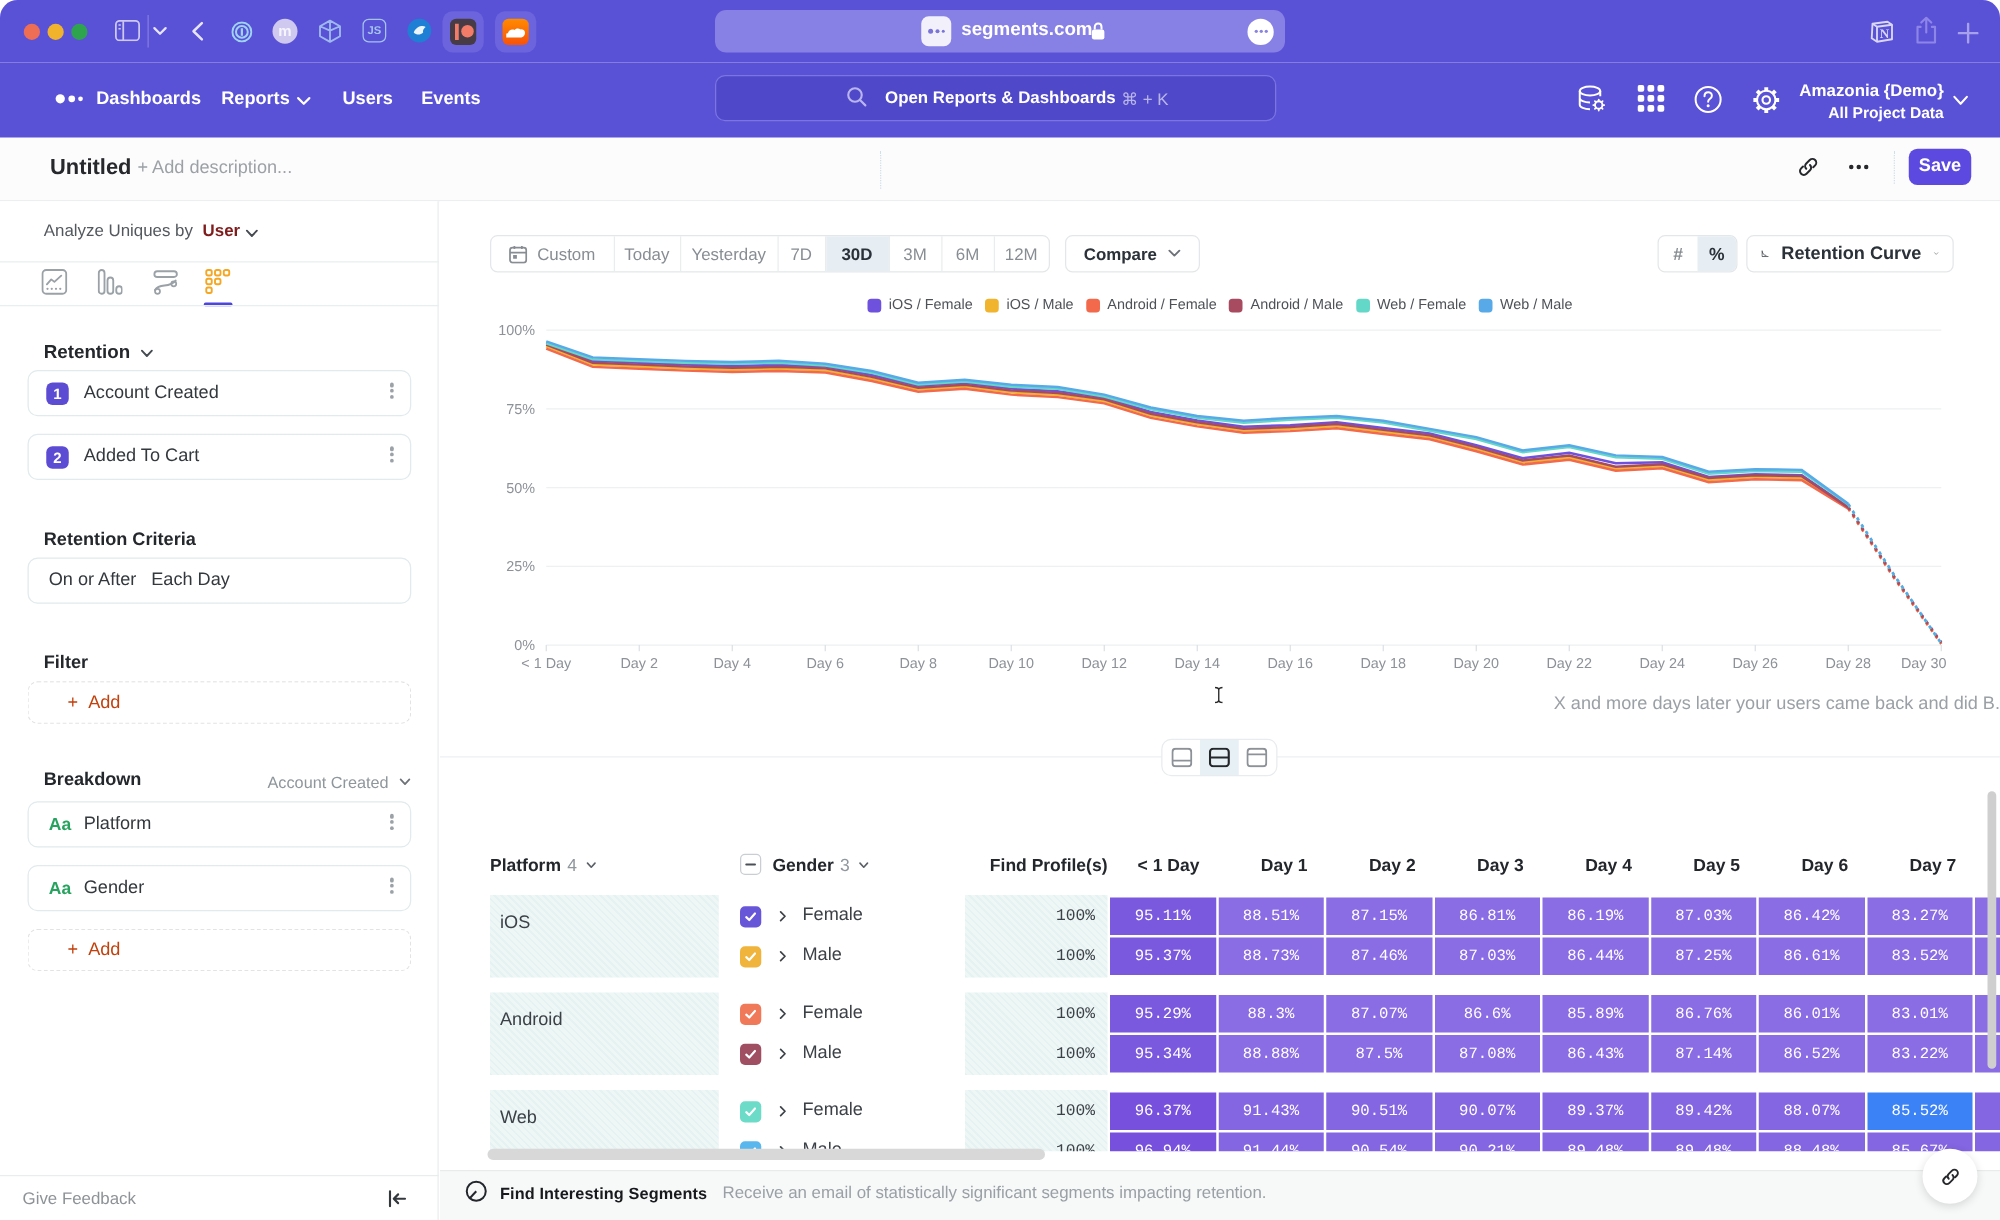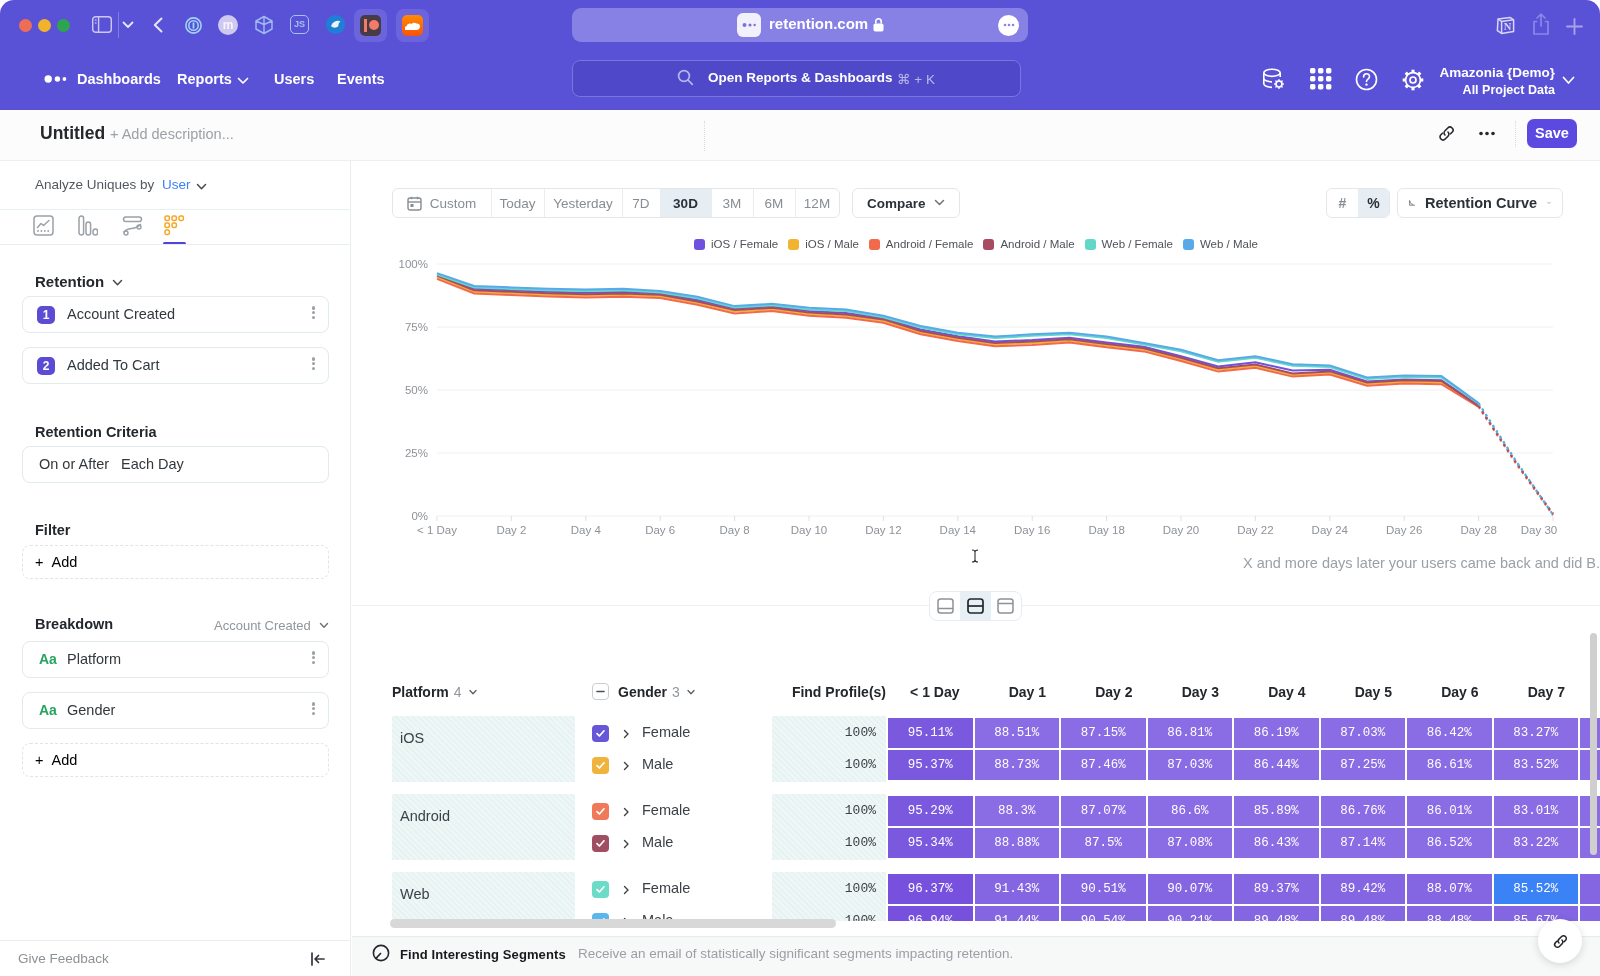--- a/index.html
+++ b/index.html
@@ -25,21 +25,21 @@
 #savebtn { left:1527px; top:9px; width:50px; height:29px; background:#5b49e0; color:#fff; border-radius:7px; font-size:14.5px; font-weight:700; text-align:center; line-height:29px; }
 
 
 #sidebar { left:0; top:161px; width:351px; height:815px; background:#fff; border-right:1px solid #eaedee; }
 .sbcard { position:absolute; left:22px; width:307px; height:37px; border:1px solid #e1eaec; border-radius:8px; background:#fff; }
 .badge { position:absolute; left:14px; top:9px; width:18px; height:18px; background:#5c4bd3; border-radius:5px; color:#fff; font-size:12px; font-weight:700; text-align:center; line-height:18px; }
 .sbcard .txt { position:absolute; left:44px; top:9px; font-size:14.5px; color:#33383d; }
 .kebab { position:absolute; right:12px; top:8px; width:4px; height:20px; }
 .kebab i { display:block; width:3.4px; height:3.4px; border-radius:50%; background:#9aa1a7; margin:1.3px 0; }
 .sb-h { font-weight:700; color:#24282c; font-size:15px; }
-.addbox { position:absolute; left:22px; width:307px; height:34px; border:1.4px dashed #e3e3e3; border-radius:8px; color:#000000; font-size:14.5px; line-height:32px; padding-left:12px; }
+.addbox { position:absolute; left:22px; width:307px; height:34px; border:1.4px dashed #e3e3e3; border-radius:8px; color:#c2410c; font-size:14.5px; line-height:32px; padding-left:31px; }
 .aa { position:absolute; left:16px; top:9px; color:#27a35f; font-size:14px; font-weight:700; }
 
 
 #main { left:352px; top:161px; width:1248px; height:772px; background:#fff; }
 .segwrap { position:absolute; left:39.5px; top:27px; height:30px; border:1px solid #e4e7e9; border-radius:6px; display:flex; align-items:stretch; }
 .seg { font-size:13.5px; color:#878d93; display:flex; align-items:center; justify-content:center; border-right:1px solid #eaedee; white-space:nowrap; }
 .seg:last-child { border-right:none; }
 .seg.active { background:#e7eef3; color:#2a3138; font-weight:700; border-radius:0; }
 .btn { position:absolute; height:30px; border:1px solid #e4e7e9; border-radius:6px; display:flex; align-items:center; font-size:13.5px; color:#2a3138; font-weight:700; background:#fff; white-space:nowrap; }
 .ax { font-family:"Liberation Sans", sans-serif; font-size:11.5px; fill:#8d9298; }
@@ -120,21 +120,21 @@
         <path d="M1 8 L1 5 C1 5 1.6 4.4 2.4 4.6 C2.8 2 5.6 1 7.6 2 C8.4 0.6 11 0.2 12.4 1.6 C13 1.2 16 1.6 16 4.2 C16 7 13.6 8 12.6 8 Z" fill="#fff"></path>
       </svg>
 
   <div id="addr" class="a">
     <div class="chip" style="left:165px"></div>
     <svg class="a dots" style="left:169px" width="17" height="14" viewBox="0 0 17 14">
           <circle cx="3.5" cy="7" r="2" fill="#7a74d8"></circle>
           <circle cx="9" cy="7" r="1.6" fill="#7a74d8"></circle>
           <circle cx="13.6" cy="7" r="1.2" fill="#7a74d8"></circle>
         </svg>
-    <div class="a" style="left:197px;top:7px;color:#fff;font-size:15px;font-weight:700">retention.com</div>
+    <div class="a" style="left:197px;top:7px;color:#fff;font-size:15px;font-weight:700">segments.com</div>
     <svg class="a" style="left:300px;top:9px" width="13" height="16" viewBox="0 0 13 16">
           <rect x="1.5" y="6.5" width="10" height="8" rx="1.8" fill="#fff"></rect>
           <path d="M3.8 6.5 V4.5 C3.8 2.9 4.9 1.8 6.5 1.8 C8.1 1.8 9.2 2.9 9.2 4.5 V6.5" fill="none" stroke="#fff" stroke-width="1.6"></path>
         </svg>
     <div class="a" style="right:9px;top:6.5px;width:21px;height:21px;border-radius:50%;background:#fff"></div>
     <svg class="a" style="right:13.5px;top:15px" width="12" height="4" viewBox="0 0 12 4">
           <circle cx="2" cy="2" r="1.3" fill="#8a84e0"></circle>
           <circle cx="6" cy="2" r="1.3" fill="#8a84e0"></circle>
           <circle cx="10" cy="2" r="1.3" fill="#8a84e0"></circle>
         </svg>
@@ -225,21 +225,21 @@
         <circle cx="12" cy="12" r="3" fill="none" stroke="#fff" stroke-width="1.7"></circle>
       </svg>
   <div id="acct1" class="a">Amazonia {Demo}</div>
   <div id="acct2" class="a">All Project Data</div>
   <svg class="a" style="left:1562px;top:26px" width="13" height="9" viewBox="0 0 13 9">
         <path d="M1.5 1.5 L6.5 7 L11.5 1.5" fill="none" stroke="#fff" stroke-width="1.7" stroke-linecap="round" stroke-linejoin="round"></path>
       </svg>
 </div>
 
 <div id="sidebar" class="a">
-  <div class="a" style="left:35px;top:16px;font-size:13.5px;color:#53585e">Analyze Uniques by <span style="color:#3b82f6;font-weight:400;margin-left:4px">User</span></div>
+  <div class="a" style="left:35px;top:16px;font-size:13.5px;color:#53585e">Analyze Uniques by <span style="color:#7f1d1d;font-weight:700;margin-left:4px">User</span></div>
   <svg class="a" style="left:196px;top:22px" width="11" height="8" viewBox="0 0 11 8">
         <path d="M1.5 1.5 L5.5 5.8 L9.5 1.5" fill="none" stroke="#454b51" stroke-width="1.5" stroke-linecap="round" stroke-linejoin="round"></path>
       </svg>
   <div class="a" style="left:0;top:48px;width:351px;height:1px;background:#e7f0f0"></div>
 
   <svg class="a" style="left:33px;top:54px" width="21" height="21" viewBox="0 0 21 21">
         <rect x="1" y="1" width="19" height="19" rx="3" fill="none" stroke="#9aa1a7" stroke-width="1.5"></rect>
         <path d="M4.5 12.5 L8 8.5 L10.5 10.5 L16 5.5" fill="none" stroke="#9aa1a7" stroke-width="1.5" stroke-linecap="round" stroke-linejoin="round"></path>
         <path d="M5 16 L5 16.01 M8.4 16 L8.4 16.01 M11.8 16 L11.8 16.01 M15.2 16 L15.2 16.01" stroke="#9aa1a7" stroke-width="1.8" stroke-linecap="round"></path>
       </svg>

